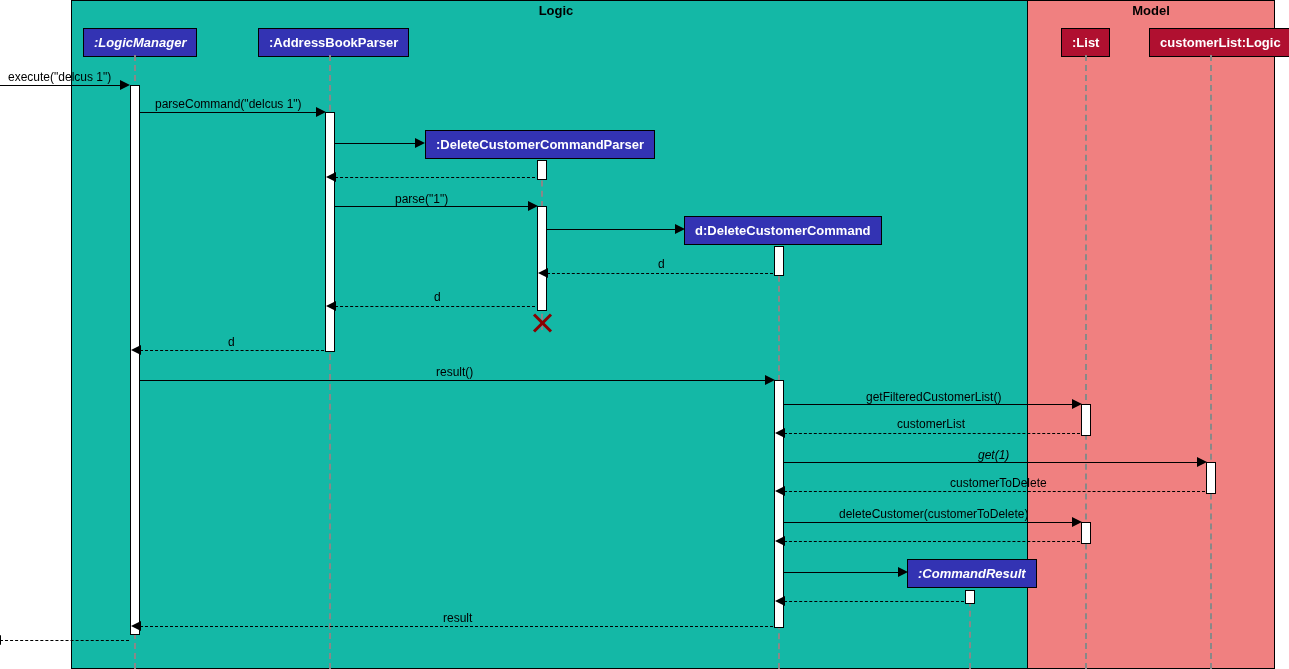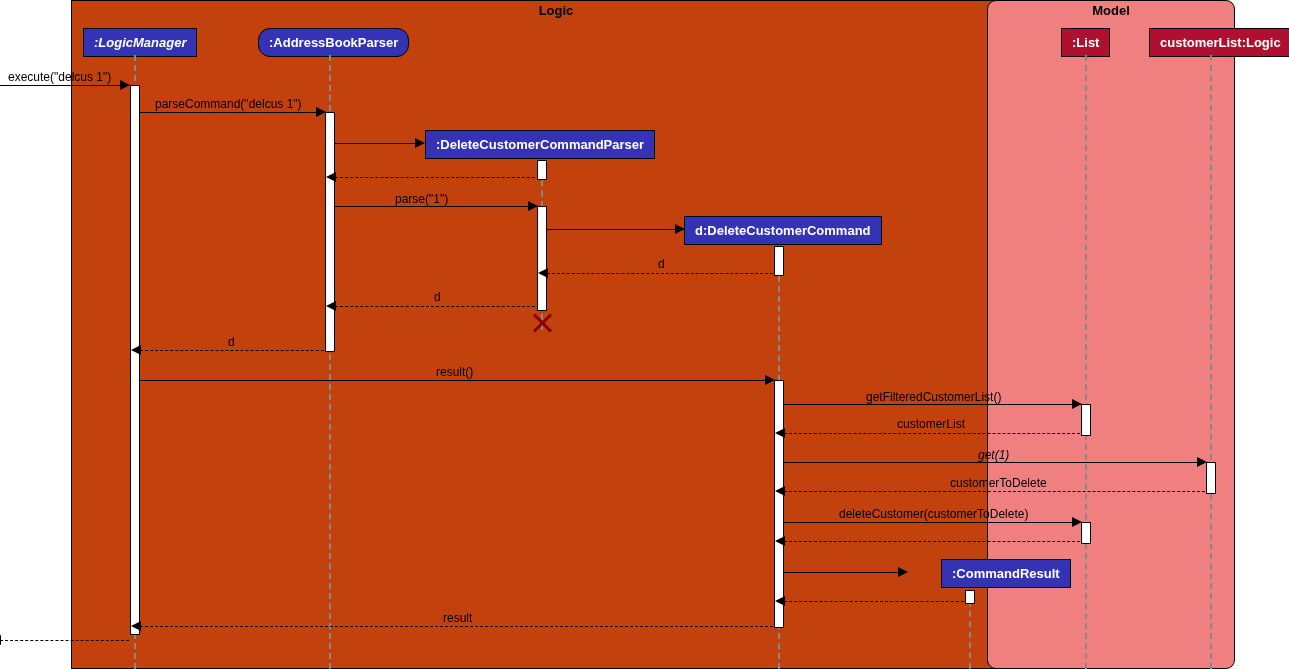--- a/index.html
+++ b/index.html
@@ -1,19 +1,19 @@
 <!DOCTYPE html>
 <html><head>
 <meta charset="utf-8">
 <style>
 * { margin: 0; padding: 0; box-sizing: border-box; }
 body { font-family: Arial, sans-serif; font-size: 12px; background: #fff; position: relative; width: 1289px; height: 669px; }
 .frame { position: absolute; border: 1px solid #000; }
-.frame-logic { left: 71px; top: 0; width: 970px; height: 669px; background: #c2410c; }
-.frame-model { left: 987px; top: 0; width: 248px; height: 669px; background: #f08080; border-radius: 9px; }
+.frame-logic { left: 71px; top: 0; width: 970px; height: 669px; background: #14b8a6; }
+.frame-model { left: 1027px; top: 0; width: 248px; height: 669px; background: #f08080; }
 .frame-title { position: absolute; top: 2px; left: 50%; transform: translateX(-50%); font-weight: bold; font-size: 13px; }
 .participant { position: absolute; background: #3333b3; color: #fff; border: 1px solid #000; padding: 6px 10px; font-weight: bold; font-size: 13px; text-align: center; white-space: nowrap; }
 .participant.model { background: #b01030; }
 .lifeline { position: absolute; width: 0; border-left: 2px dashed #888; top: 55px; bottom: 0; }
 .activation { position: absolute; width: 10px; background: #fff; border: 1px solid #000; }
 .msg-label { position: absolute; font-size: 12px; white-space: nowrap; }
 .arrow-line { position: absolute; height: 0; border-top: 1.5px solid #000; }
 .arrow-line.dashed { border-top: 1.5px dashed #000; }
 .arrow-head { position: absolute; width: 0; height: 0; }
 .arrow-head.right { border-left: 10px solid #000; border-top: 5px solid transparent; border-bottom: 5px solid transparent; }
@@ -27,24 +27,24 @@
 <body>
 
 <div class="frame frame-logic">
   <div class="frame-title">Logic</div>
 </div>
 <div class="frame frame-model">
   <div class="frame-title">Model</div>
 </div>
 
 <div class="participant" style="left:83px;top:28px;font-style:italic;">:LogicManager</div>
-<div class="participant" style="left:258px;top:28px;border-radius:12px;">:AddressBookParser</div>
+<div class="participant" style="left:258px;top:28px;">:AddressBookParser</div>
 <div class="participant" style="left:425px;top:130px;">:DeleteCustomerCommandParser</div>
 <div class="participant" style="left:684px;top:216px;">d:DeleteCustomerCommand</div>
-<div class="participant" style="left:941px;top:559px;">:CommandResult</div>
+<div class="participant" style="left:907px;top:559px;font-style:italic;">:CommandResult</div>
 <div class="participant model" style="left:1061px;top:28px;">:List</div>
 <div class="participant model" style="left:1149px;top:28px;">customerList:Logic</div>
 
 <div class="lifeline" style="left:134px;"></div>
 <div class="lifeline" style="left:329px;"></div>
 <div class="lifeline" style="left:541px;top:160px;height:170px;"></div>
 <div class="lifeline" style="left:778px;top:246px;bottom:0;"></div>
 <div class="lifeline" style="left:969px;top:590px;bottom:0;"></div>
 <div class="lifeline" style="left:1085px;"></div>
 <div class="lifeline" style="left:1210px;"></div>

